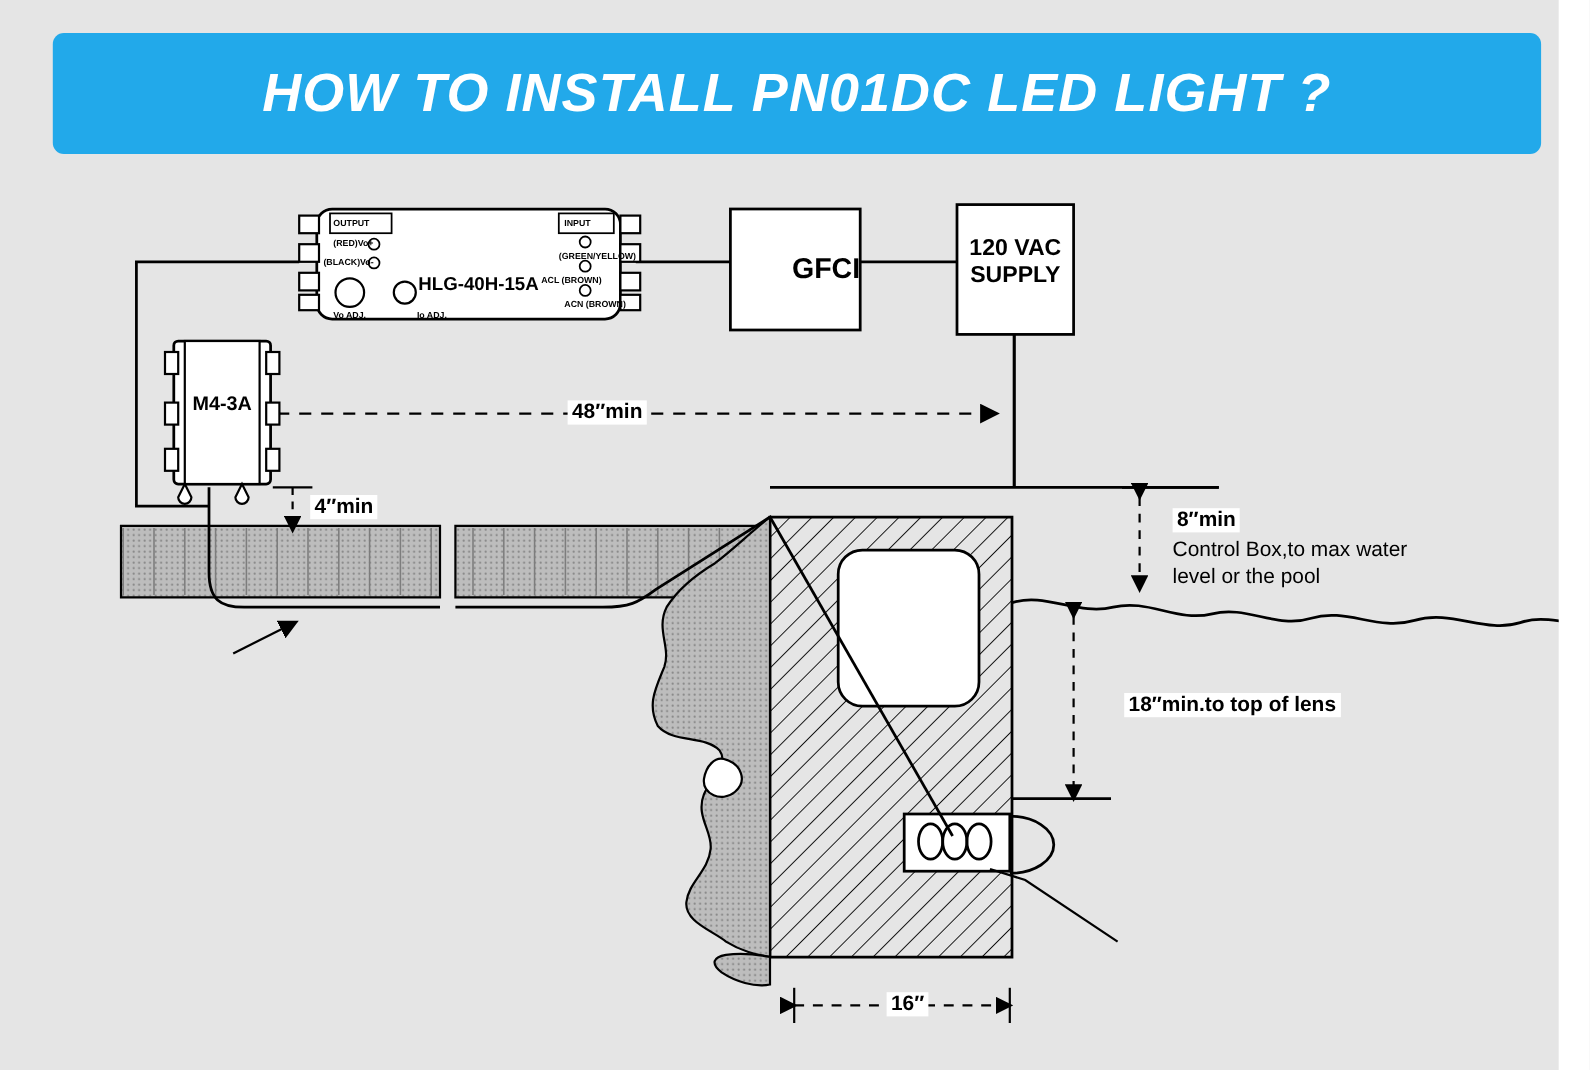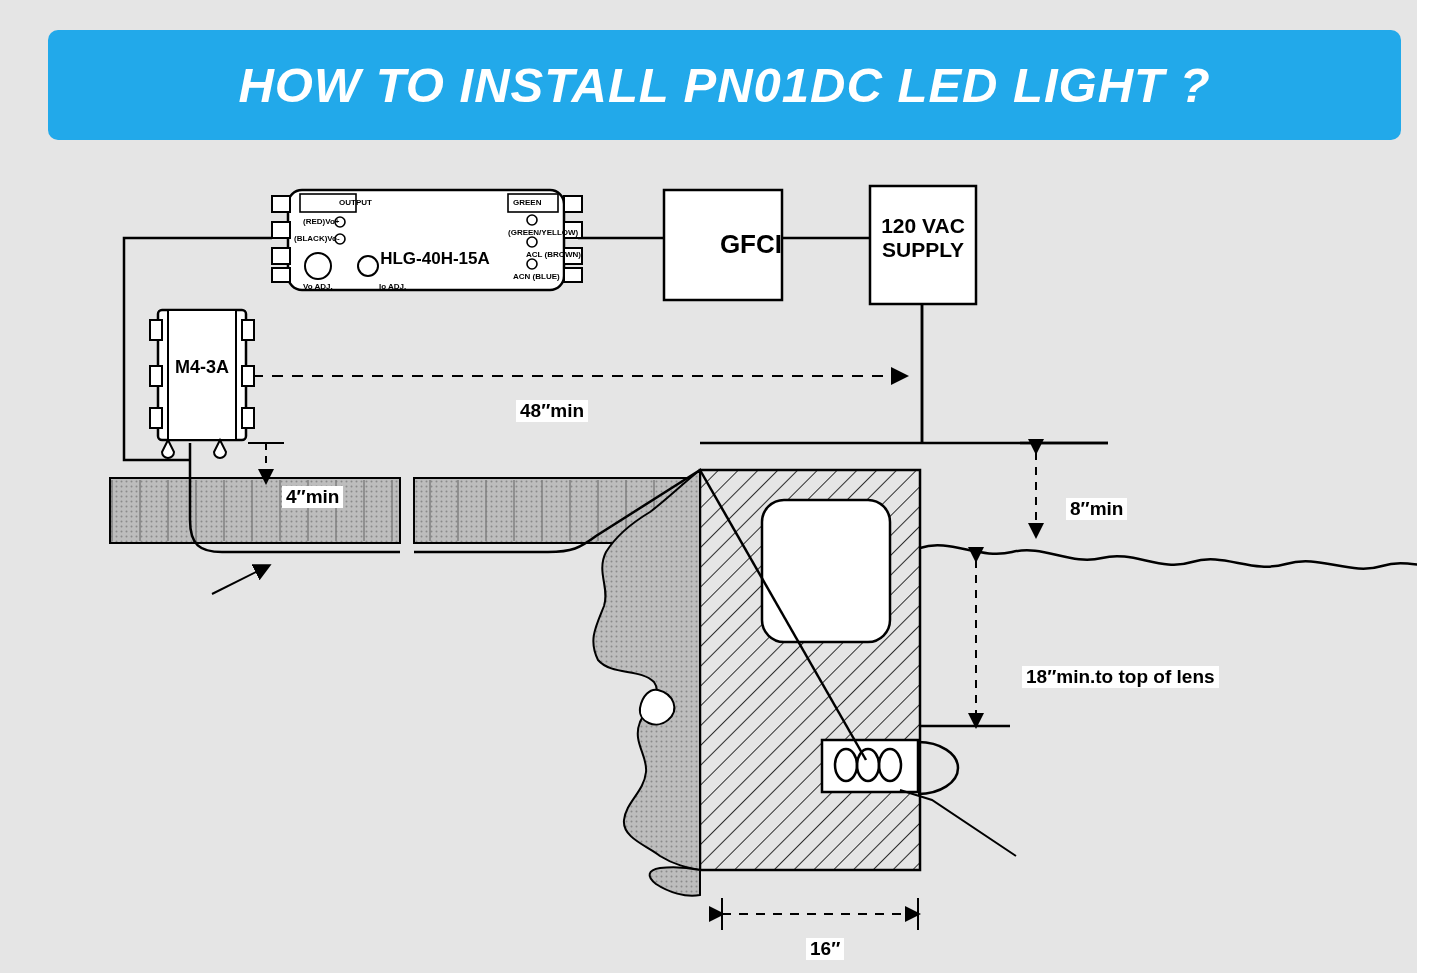--- a/index.html
+++ b/index.html
@@ -60,21 +60,20 @@
     font-weight: bold;
     white-space: nowrap;
   }
   .dim-label {
     position: absolute;
     font-size: 19px;
     font-weight: bold;
     background: #ffffff;
     padding: 0 4px;
     white-space: nowrap;
-    margin-top: 36px;
   }
   svg.layer {
     position: absolute;
     left: 0;
     top: 0;
     width: 1445px;
     height: 973px;
     overflow: visible;
   }
 </style>
@@ -242,38 +241,40 @@
 
       <path d="M168,440 l-6,12 a6,6 0 0 0 12,0 z" fill="#fff" stroke="#000" stroke-width="2"></path>
       <path d="M220,440 l-6,12 a6,6 0 0 0 12,0 z" fill="#fff" stroke="#000" stroke-width="2"></path>
     </g>
 
     <rect x="664" y="190" width="118" height="110" fill="#ffffff" stroke="#000" stroke-width="2.5"></rect>
 
     <rect x="870" y="186" width="106" height="118" fill="#ffffff" stroke="#000" stroke-width="2.5"></rect>
   </svg>
 
-  <div class="tiny" style="left:303px; top:198px;margin-left:36px;">OUTPUT</div>
-  <div class="tiny" style="left:513px; top:198px;">GREEN</div>
+  <div class="tiny" style="left:303px; top:198px;">OUTPUT</div>
+  <div class="tiny" style="left:513px; top:198px;">INPUT</div>
   <div class="tiny" style="left:303px; top:217px;">(RED)Vo+</div>
   <div class="tiny" style="left:294px; top:234px;">(BLACK)Vo-</div>
   <div class="tiny" style="left:508px; top:228px;">(GREEN/YELLOW)</div>
-  <div class="tiny" style="left:526px; top:250px;">ACL (BROWN)</div>
-  <div class="tiny" style="left:513px; top:272px;">ACN (BLUE)</div>
+  <div class="tiny" style="left:492px; top:250px;">ACL (BROWN)</div>
+  <div class="tiny" style="left:513px; top:272px;">ACN (BROWN)</div>
   <div class="tiny" style="left:303px; top:282px;">Vo ADJ.</div>
   <div class="tiny" style="left:355px; top:282px;padding-left:24px;">Io ADJ.</div>
   <div class="box-label" style="left:370px; top:228px; width:130px; font-size:17px;margin-top:21px;">HLG-40H-15A</div>
 
   <div class="box-label" style="left:664px; top:230px; width:118px; font-size:26px;text-align:right;">GFCI</div>
 
   <div class="box-label" style="left:870px; top:214px; width:106px; font-size:21px;">120 VAC
 SUPPLY</div>
 
   <div class="box-label" style="left:168px; top:357px; width:68px; font-size:18px;">M4-3A</div>
 
   <div class="dim-label" style="left:516px; top:364px;">48″min</div>
   <div class="dim-label" style="left:282px; top:450px;text-align:center;">4″min</div>
   <div class="dim-label" style="left:1066px; top:462px;">8″min</div>
+  <div class="lbl" style="left:1066px; top:488px; width:330px;">Control Box,to max water
+level or the pool</div>
   <div class="dim-label" style="left:1022px; top:630px;">18″min.to top of lens</div>
   <div class="dim-label" style="left:806px; top:902px;">16″</div>
 
 
 </div>
 
 </body></html>

